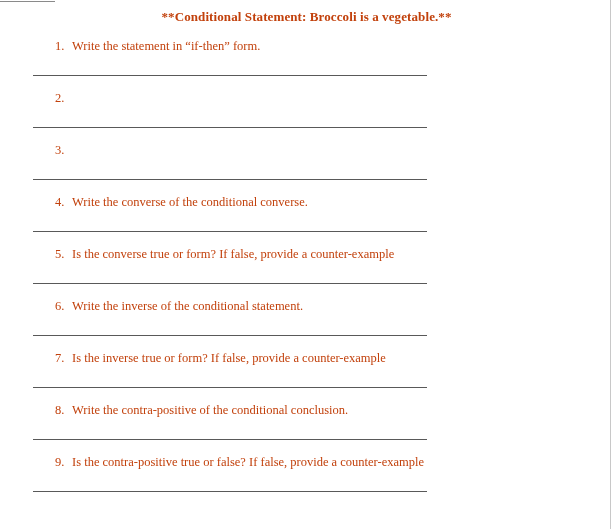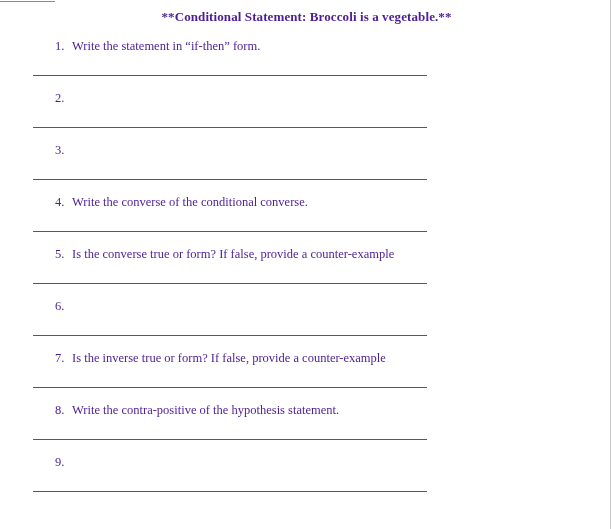--- a/index.html
+++ b/index.html
@@ -7,21 +7,21 @@
     padding: 0;
     background: #ffffff;
   }
   .page {
     position: relative;
     width: 613px;
     height: 529px;
     background: #ffffff;
     overflow: hidden;
     font-family: "Liberation Serif", "DejaVu Serif", serif;
-    color: #4c1d95;
+    color: #c2410c;
   }
   .title {
     margin: 0;
     padding-top: 9px;
     text-align: center;
     font-size: 13px;
     line-height: 15px;
     font-weight: bold;
     letter-spacing: 0.1px;
   }
@@ -111,43 +111,45 @@
       <div class="q-row">
         <span class="q-num">5.</span>
         <span class="q-text">Is the converse true or form? If false, provide a counter-example</span>
       </div>
       <div class="answer-line"></div>
     </div>
 
     <div class="item">
       <div class="q-row">
         <span class="q-num">6.</span>
+        <span class="q-text">Write the inverse of the conditional statement.</span>
       </div>
       <div class="answer-line"></div>
     </div>
 
     <div class="item">
       <div class="q-row">
         <span class="q-num">7.</span>
         <span class="q-text">Is the inverse true or form? If false, provide a counter-example</span>
       </div>
       <div class="answer-line"></div>
     </div>
 
     <div class="item">
       <div class="q-row">
         <span class="q-num">8.</span>
-        <span class="q-text">Write the contra-positive of the hypothesis statement.</span>
+        <span class="q-text">Write the contra-positive of the conditional conclusion.</span>
       </div>
       <div class="answer-line"></div>
     </div>
 
     <div class="item">
       <div class="q-row">
         <span class="q-num">9.</span>
+        <span class="q-text">Is the contra-positive true or false? If false, provide a counter-example</span>
       </div>
       <div class="answer-line"></div>
     </div>
 
   </div>
 
   <div class="page-edge"></div>
 </div>
 
 </body></html>

